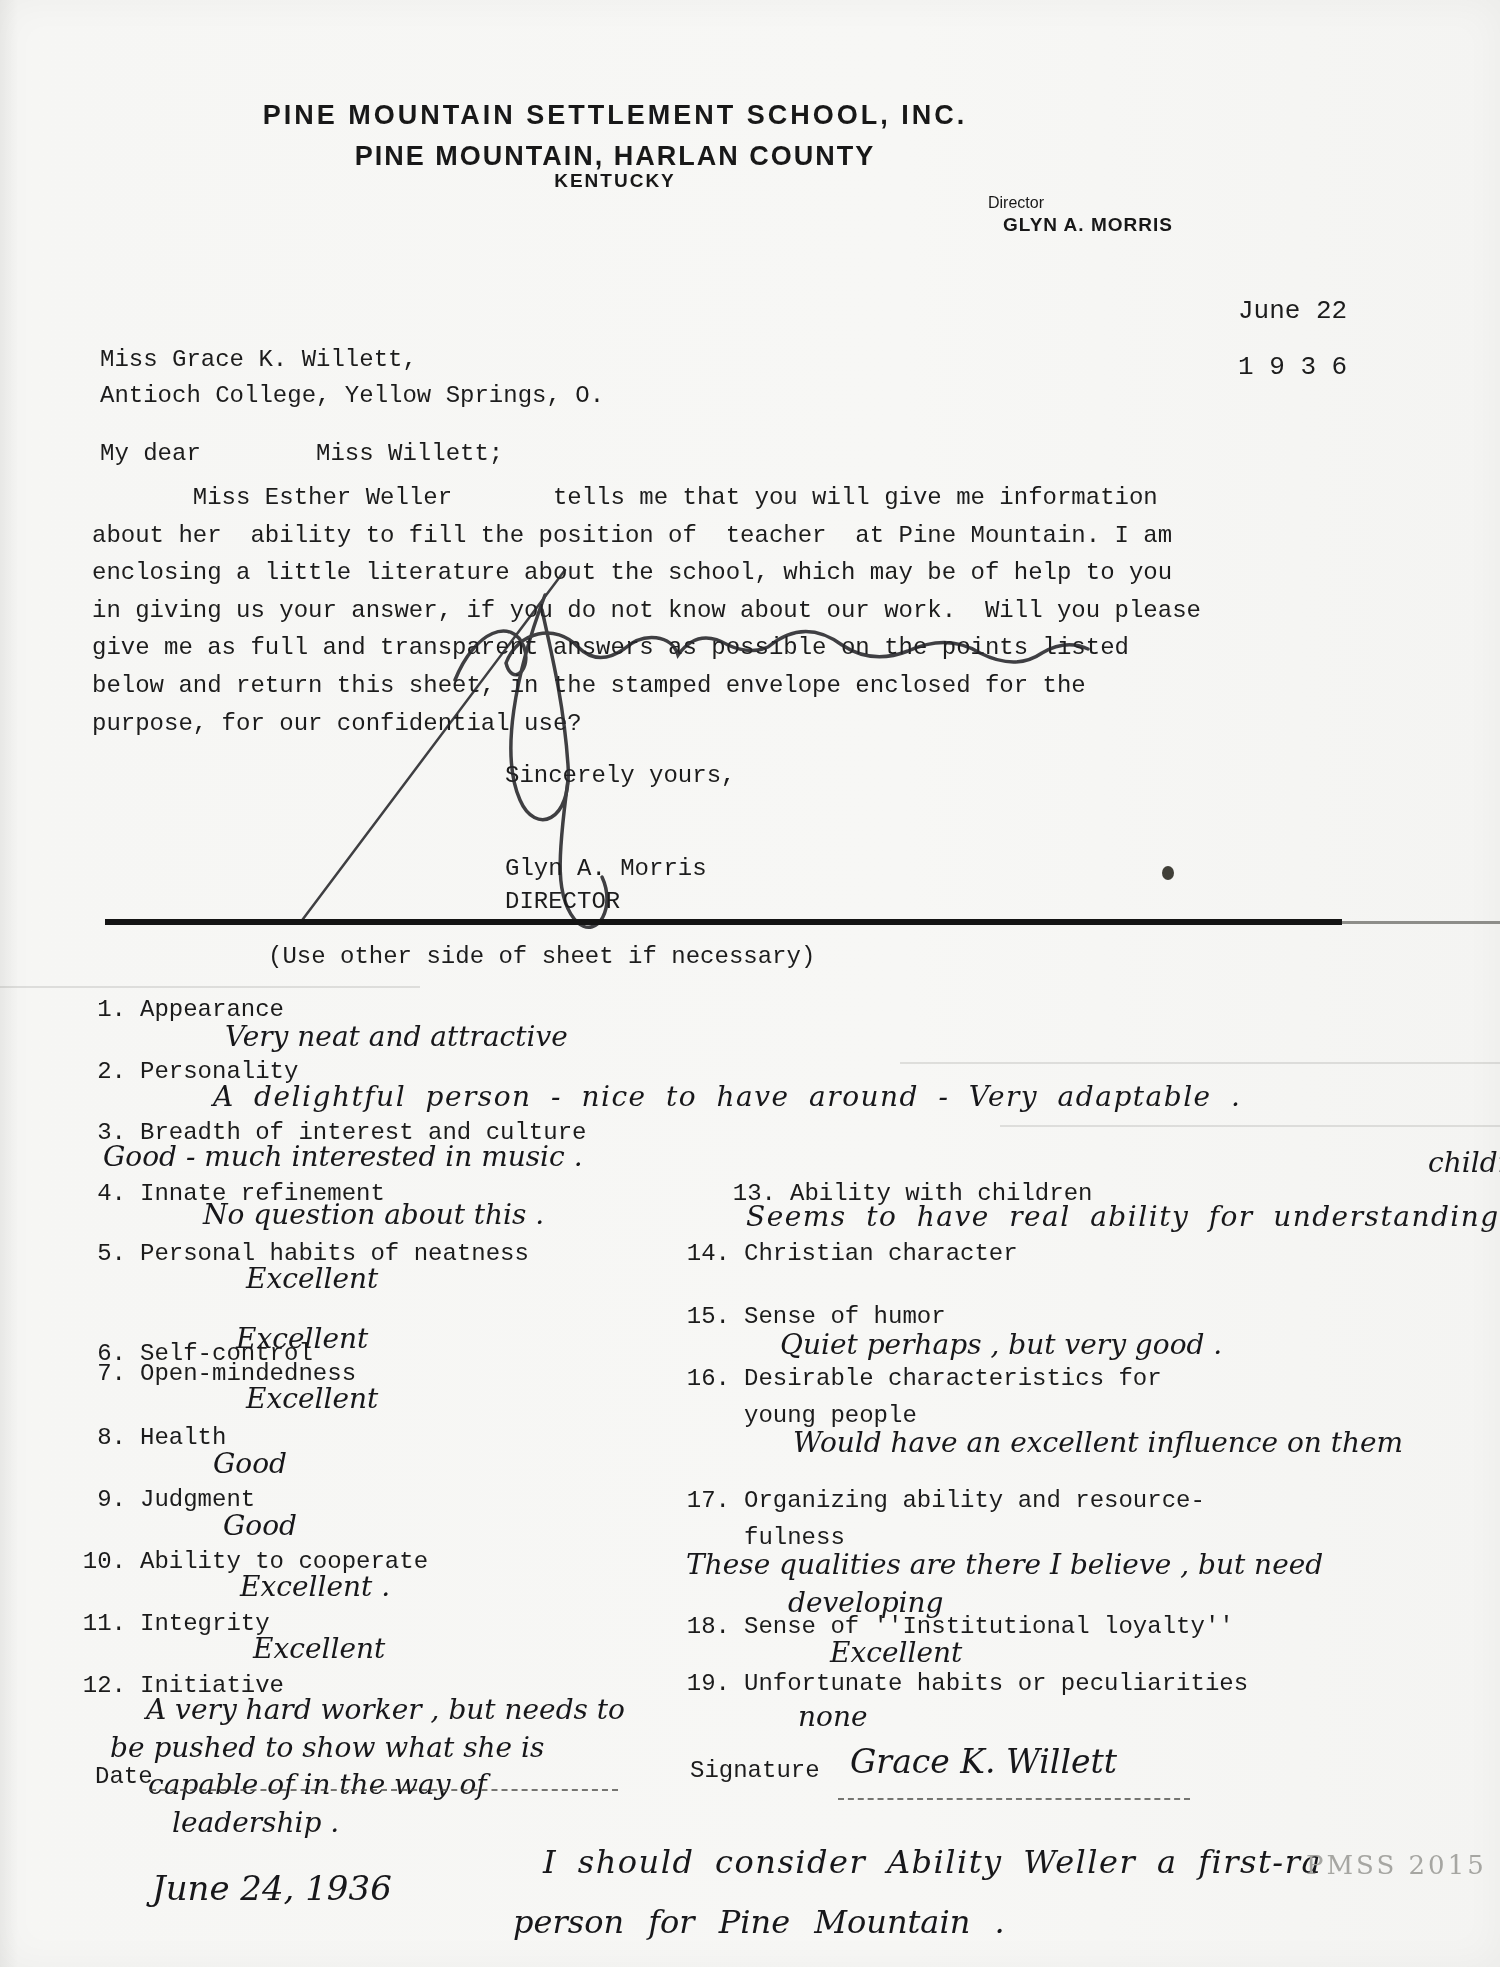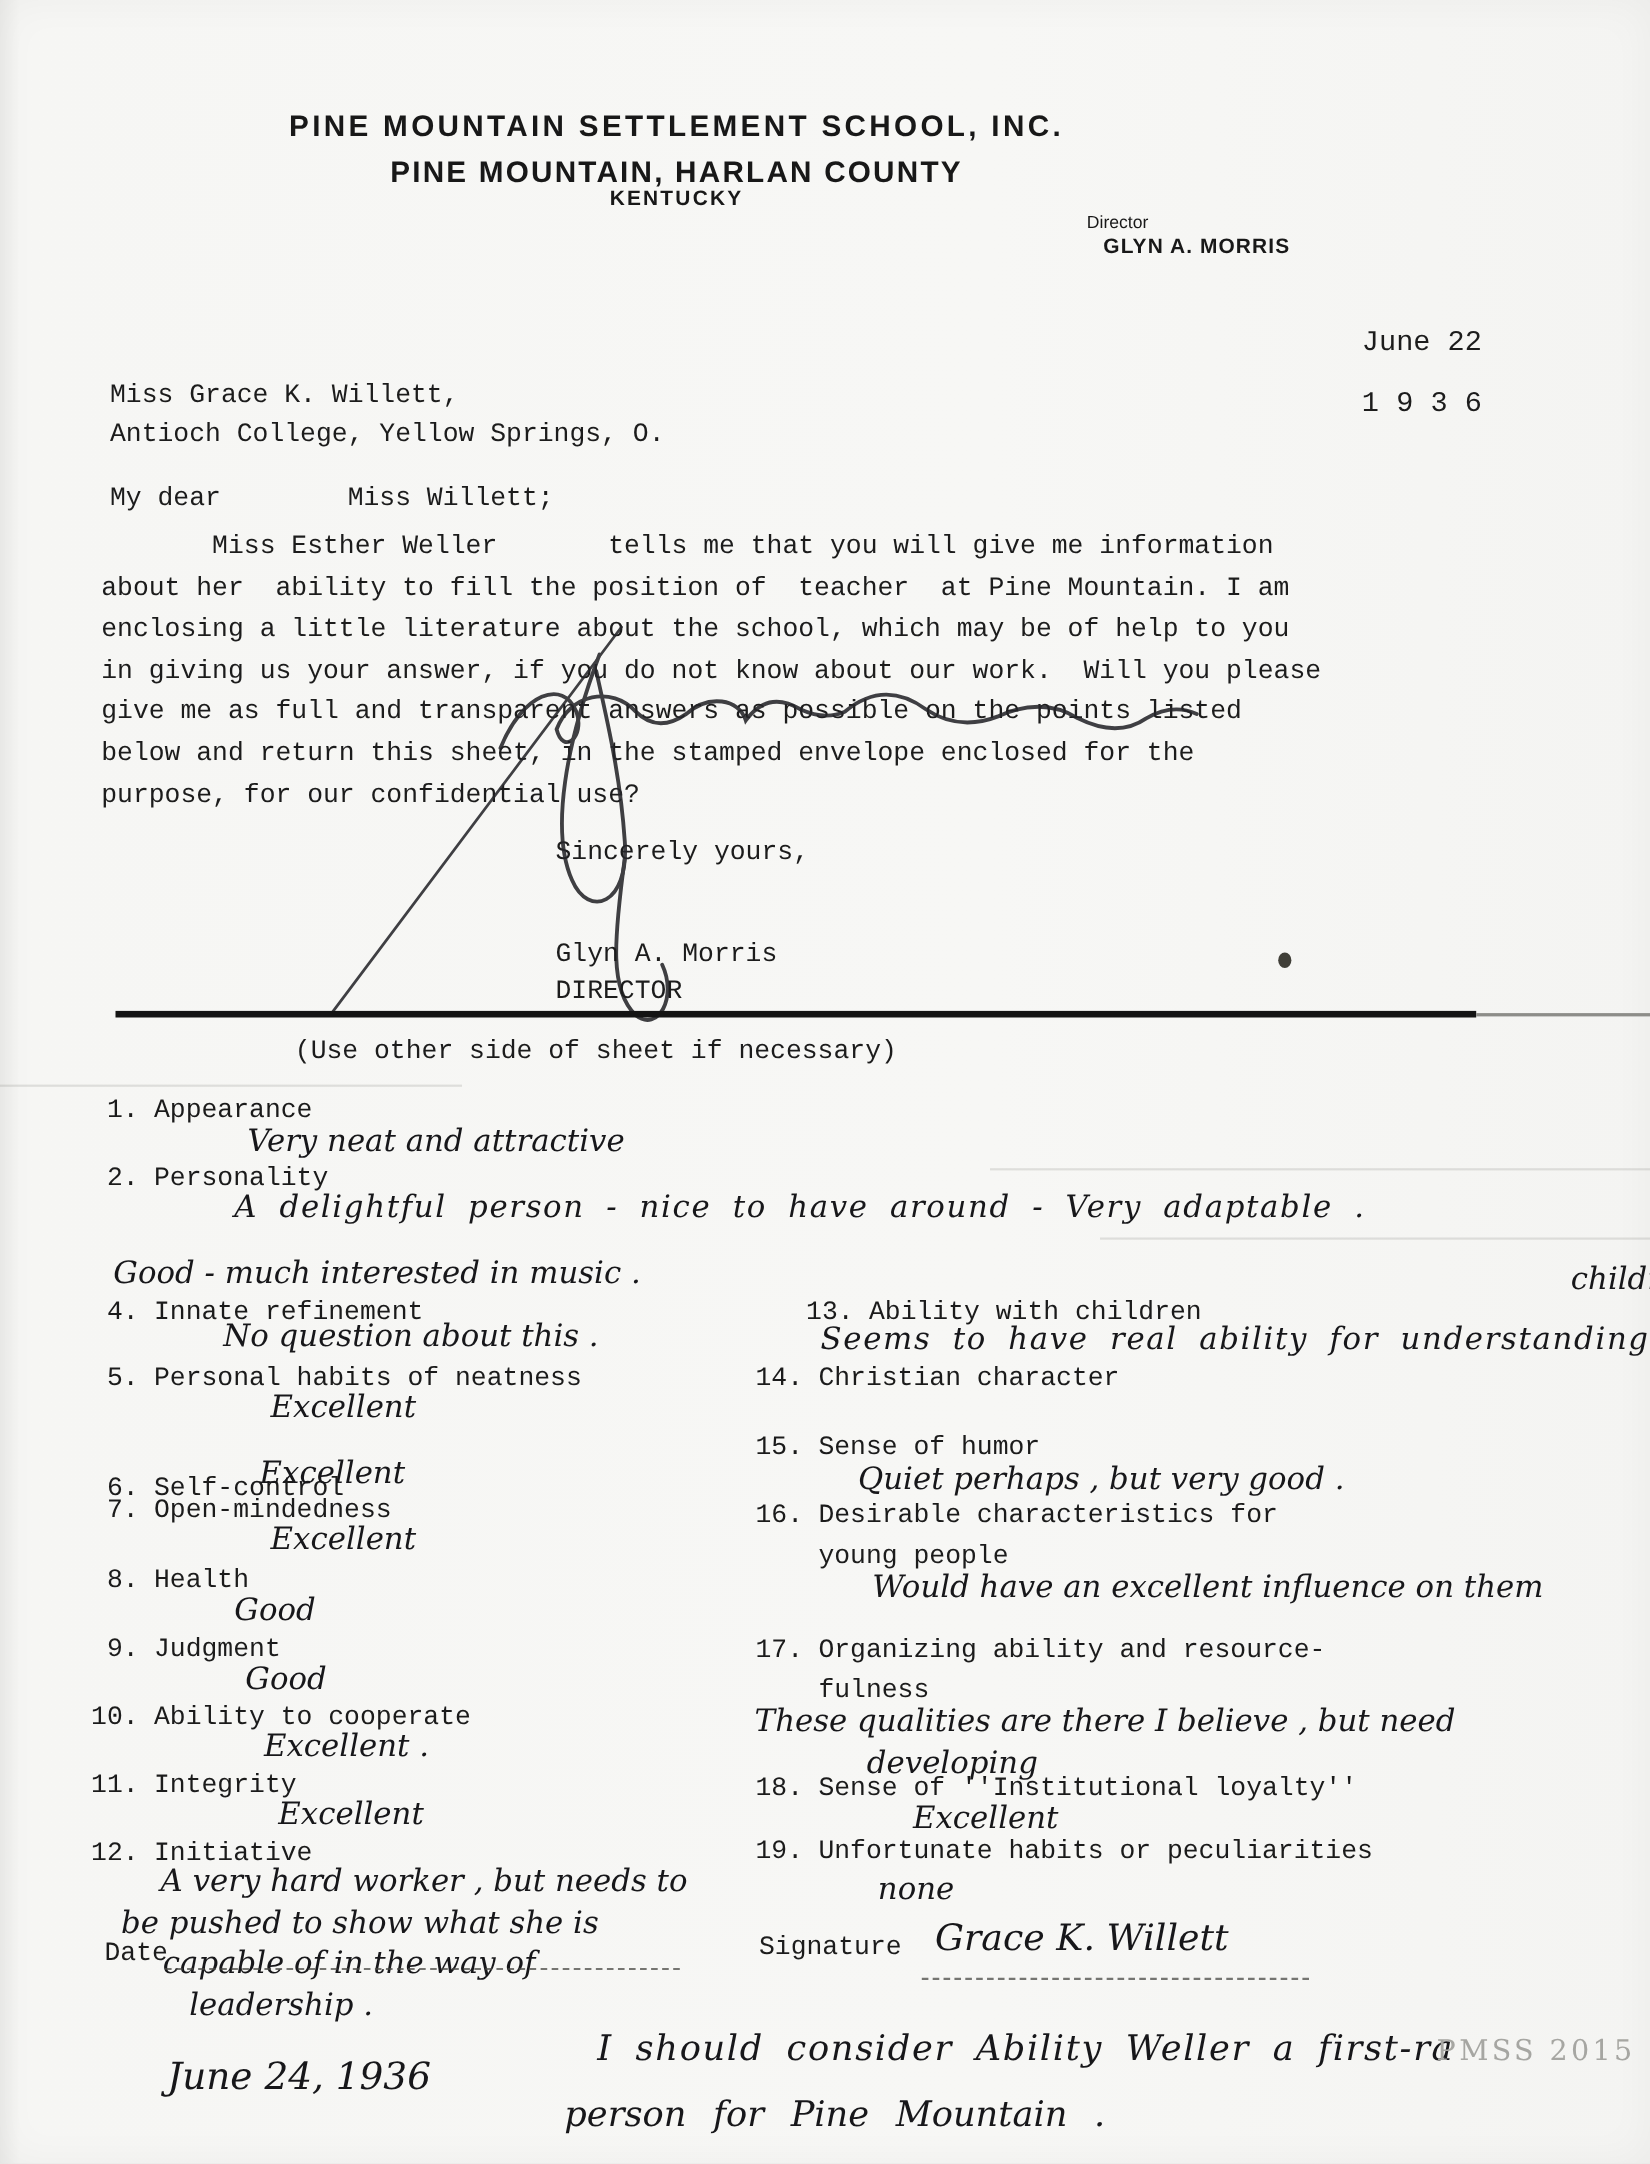--- a/index.html
+++ b/index.html
@@ -83,20 +83,21 @@
   <div class="crease" style="left:0;top:986px;width:420px;"></div>
   <div class="crease" style="left:900px;top:1062px;width:600px;"></div>
   <div class="crease" style="left:1000px;top:1125px;width:500px;"></div>
 
   <div class="item" style="left:78px;top:996px;"><span class="num">1.</span><span class="lbl">Appearance</span></div>
   <div class="hand" style="left:225px;top:1020px;">Very neat and attractive</div>
 
   <div class="item" style="left:78px;top:1058px;"><span class="num">2.</span><span class="lbl">Personality</span></div>
   <div class="hand stretch" style="left:213px;top:1080px;">A delightful person - nice to have around - Very adaptable .</div>
 
+  <div class="item" style="left:78px;top:1119px;"><span class="num">3.</span><span class="lbl">Breadth of interest and culture</span></div>
   <div class="hand" style="left:103px;top:1140px;">Good - much interested in music .</div>
 
   <div class="item" style="left:78px;top:1180px;"><span class="num">4.</span><span class="lbl">Innate refinement</span></div>
   <div class="hand" style="left:203px;top:1198px;">No question about this .</div>
 
   <div class="item" style="left:78px;top:1240px;"><span class="num">5.</span><span class="lbl">Personal habits of neatness</span></div>
   <div class="hand" style="left:246px;top:1262px;">Excellent</div>
 
   <div class="item" style="left:78px;top:1300px;margin-top:40px;"><span class="num">6.</span><span class="lbl">Self-control</span></div>
   <div class="hand" style="left:236px;top:1322px;">Excellent</div>

